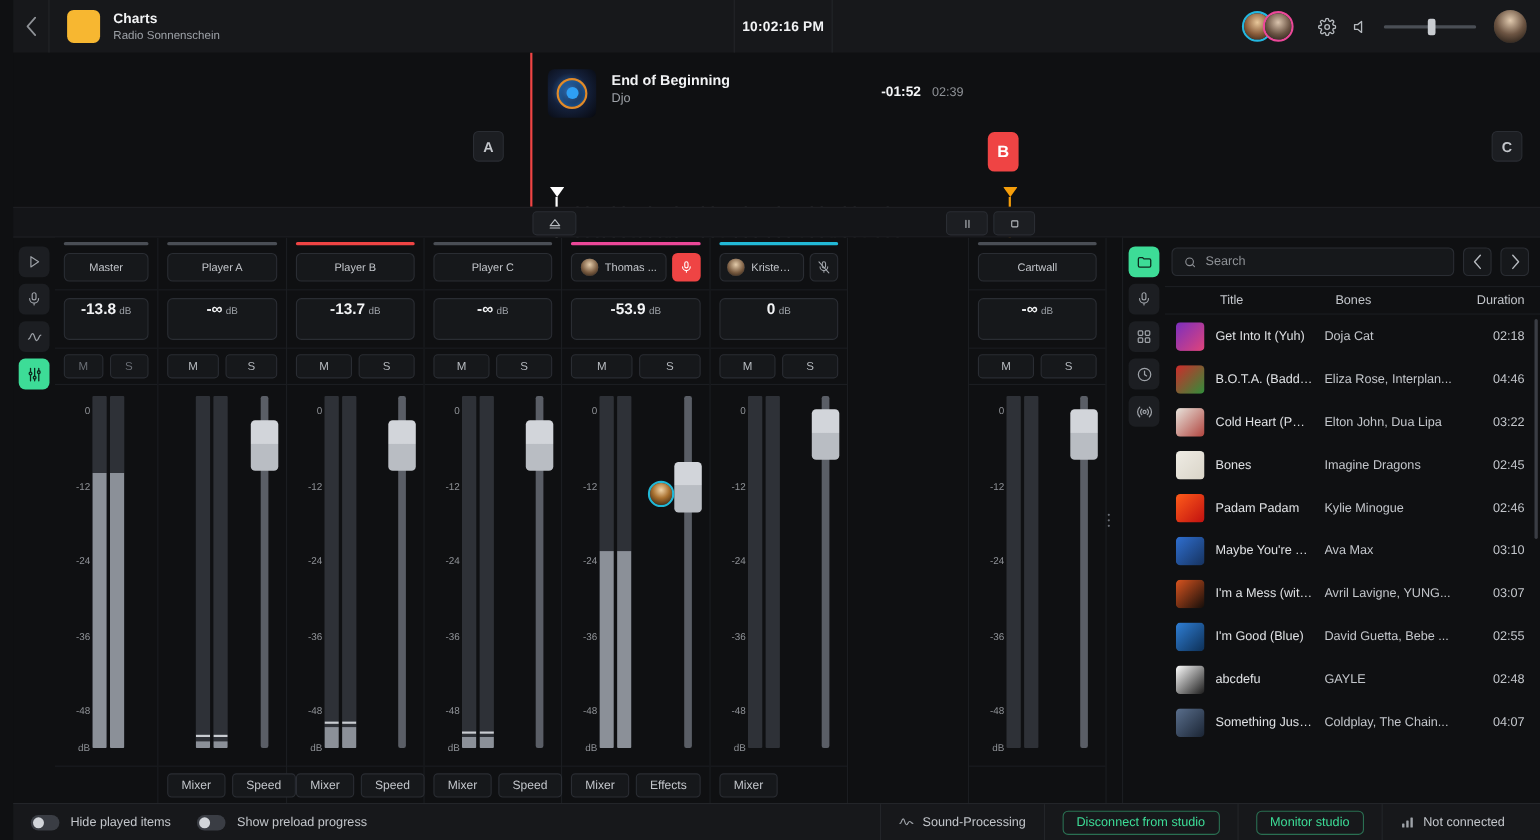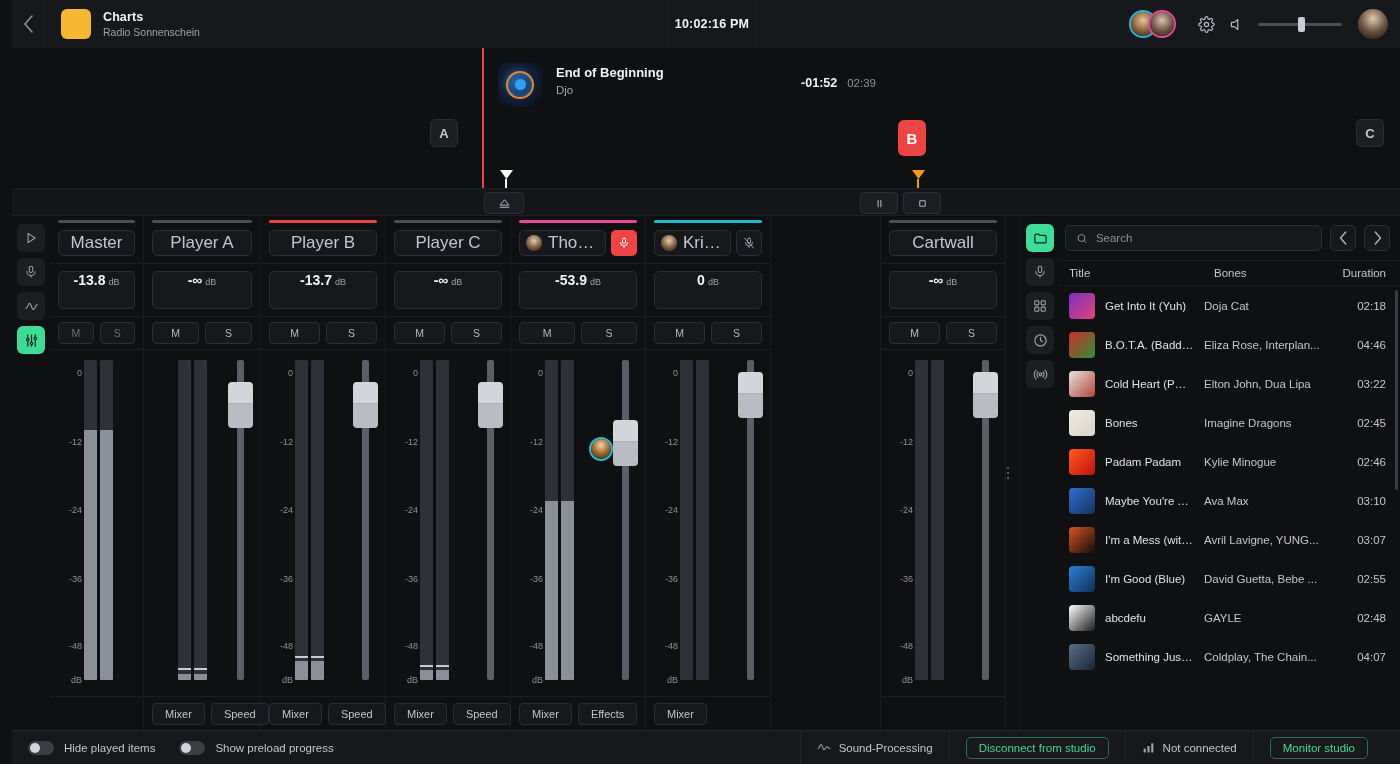--- a/index.html
+++ b/index.html
@@ -92,21 +92,21 @@
       justify-content:center; color:#9ea2a8; cursor:pointer; }
   .rail-btn.active{ background:#3ddc97; color:#0d2a1e; }
 
   
   .mixer{ flex:1; display:flex; min-width:0; position:relative; background:#0f1012; overflow:hidden; }
   .chan{ display:flex; flex-direction:column; border-right:1px solid #1b1d21; min-width:0; position:relative; }
   .chan .topline{ height:3px; margin:4px 8px 0 8px; border-radius:2px; background:#4a4e55; }
   .chan-namerow{ height:40px; display:flex; align-items:center; padding:0 8px; gap:5px; }
   .chan-name{ flex:1; height:26px; border-radius:5px; border:1px solid #2a2d33; background:#16181b;
       display:flex; align-items:center; justify-content:center; gap:6px; padding:0 6px; cursor:pointer; min-width:0; }
-  .chan-name span{ font-size:17px; color:#c3c6cb; white-space:nowrap; overflow:hidden; text-overflow:ellipsis; }
+  .chan-name span{ font-size:10px; color:#c3c6cb; white-space:nowrap; overflow:hidden; text-overflow:ellipsis; }
   .mini-av{ width:16px; height:16px; border-radius:50%; flex:0 0 16px; overflow:hidden; background:#3a3d44; position:relative; }
   .mic-btn{ width:26px; height:26px; border-radius:5px; display:flex; align-items:center; justify-content:center; cursor:pointer; flex:0 0 26px; }
   .mic-btn.on{ background:#ef4444; color:#fff; }
   .mic-btn.off{ background:#16181b; border:1px solid #2a2d33; color:#9ea2a8; }
   .chan-sep{ height:1px; background:#1b1d21; }
   .chan-gainrow{ height:52px; display:flex; align-items:center; padding:0 8px; }
   .chan-gain{ flex:1; height:38px; border-radius:5px; border:1px solid #2a2d33; background:#16181b;
       display:flex; align-items:baseline; justify-content:center; gap:3px; cursor:pointer; }
   .gain-val{ font-size:14px; font-weight:bold; color:#f2f3f5; }
   .gain-unit{ font-size:9px; color:#9ea2a8; }
@@ -144,21 +144,21 @@
   .lib-top{ height:44px; display:flex; align-items:center; gap:8px; padding:0 10px 0 6px; }
   .search{ flex:1; height:26px; border-radius:5px; border:1px solid #2a2d33; background:#16181b;
       display:flex; align-items:center; gap:8px; padding:0 10px; cursor:text; }
   .search input{ background:transparent; border:0; outline:0; color:#c3c6cb; font-size:11.5px;
       font-family:"Liberation Sans", sans-serif; width:100%; }
   .search input::placeholder{ color:#8e9196; }
   .pg-btn{ width:26px; height:26px; border-radius:5px; border:1px solid #2a2d33; background:#16181b;
       display:flex; align-items:center; justify-content:center; color:#b6babf; cursor:pointer; flex:0 0 26px; }
   .lib-head{ height:26px; display:flex; align-items:center; padding:0 14px 0 10px; border-top:1px solid #1b1d21;
       border-bottom:1px solid #1b1d21; }
-  .lh-title{ flex:1; font-size:11.5px; color:#c3c6cb; }
+  .lh-title{ flex:1; font-size:11.5px; color:#c3c6cb;margin-left:40px; }
   .lh-artist{ width:120px; font-size:11.5px; color:#c3c6cb; }
   .lh-dur{ width:52px; text-align:right; font-size:11.5px; color:#c3c6cb; }
   .lib-rows{ flex:1; overflow:hidden; position:relative; }
   .lrow{ height:39px; display:flex; align-items:center; padding:0 14px 0 10px; gap:10px; cursor:pointer; }
   .lrow .art{ width:26px; height:26px; border-radius:4px; flex:0 0 26px; overflow:hidden; position:relative; }
   .lrow .ti{ flex:1; font-size:11.5px; color:#dfe1e4; white-space:nowrap; overflow:hidden; text-overflow:ellipsis; }
   .lrow .ar{ width:120px; font-size:11.5px; color:#c3c6cb; white-space:nowrap; overflow:hidden; text-overflow:ellipsis; }
   .lrow .du{ width:52px; text-align:right; font-size:11.5px; color:#c3c6cb; }
   .lib-scroll{ position:absolute; right:2px; top:4px; width:3px; height:200px; background:#3a3d44; border-radius:2px; }
 
@@ -961,27 +961,27 @@
           <svg width="14" height="14" viewBox="0 0 24 24" fill="none" stroke="#9ea2a8" stroke-width="1.8" stroke-linecap="round">
             <path d="M2 13c2.5 0 2.5-7 5-7s2.5 9 5 9 2.5-5 5-5 2.5 3 5 3"></path>
           </svg>
         </span>
         <span class="sb-txt">Sound-Processing</span>
       </div>
       <div class="sb-cell">
         <button class="gbtn">Disconnect from studio</button>
       </div>
       <div class="sb-cell">
+        <button class="gbtn">Monitor studio</button>
+      </div>
+      <div class="sb-cell">
         <span class="sb-ico">
           <svg width="13" height="13" viewBox="0 0 24 24" fill="#9ea2a8">
             <rect x="3" y="14" width="4" height="7" rx="1"></rect>
               <rect x="10" y="9" width="4" height="12" rx="1"></rect>
               <rect x="17" y="4" width="4" height="17" rx="1"></rect>
           </svg>
         </span>
         <span class="sb-txt">Not connected</span>
       </div>
-      <div class="sb-cell">
-        <button class="gbtn">Monitor studio</button>
-      </div>
     </div>
   </div>
 </div>
 
 </body></html>

